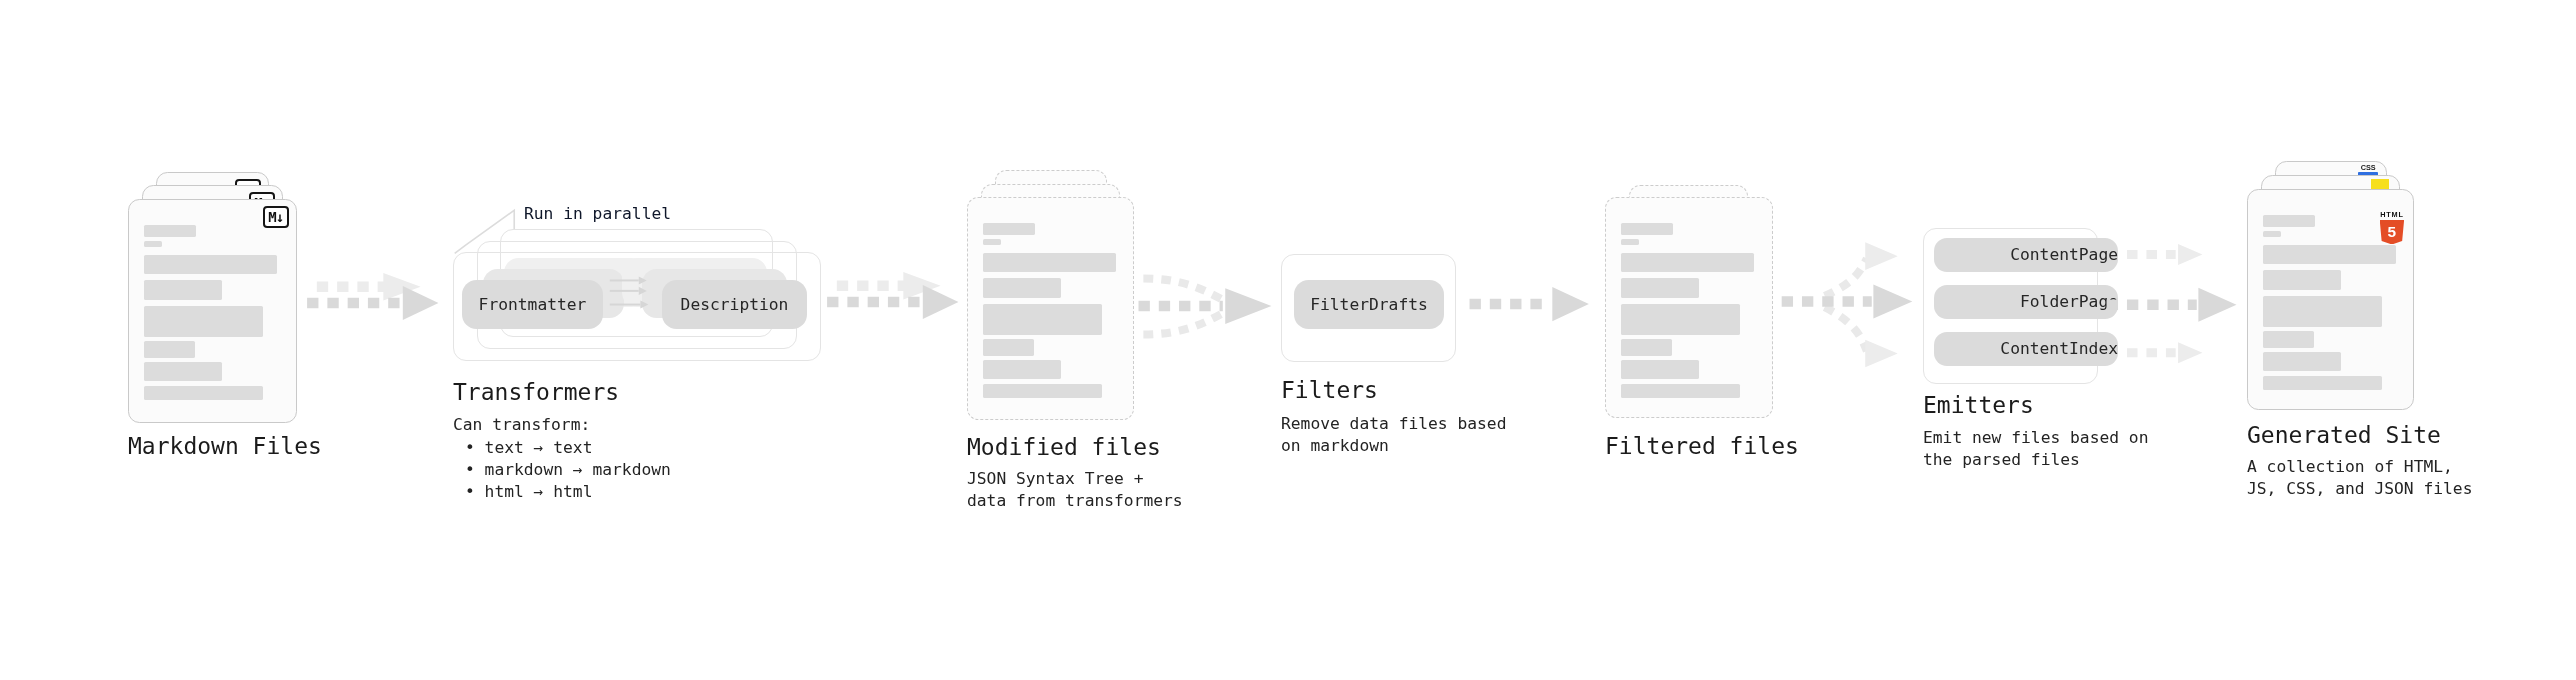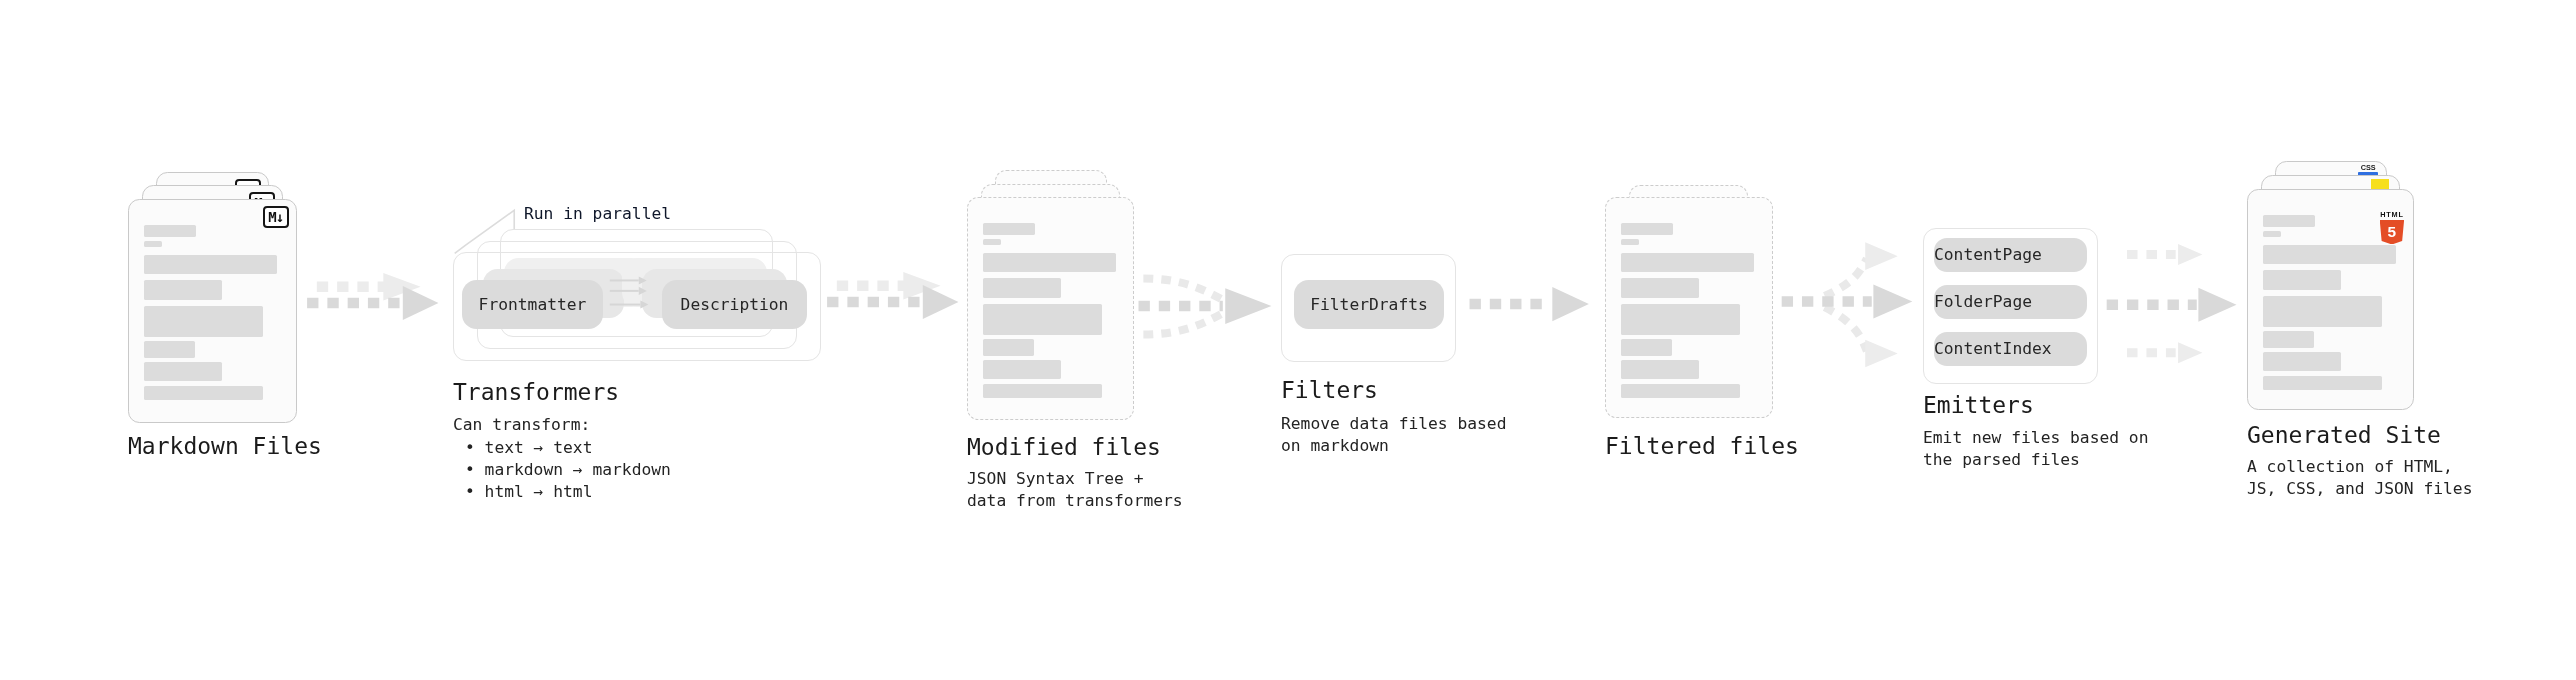--- a/index.html
+++ b/index.html
@@ -38,21 +38,21 @@
                  color:#fff;font:700 15.4px/23px "Liberation Sans",sans-serif;}
 
   
   .frame{position:absolute;border:1.6px solid #e4e4e4;border-radius:13px;background:transparent;}
   .frame.solidbg{background:#fff;}
   .pill{position:absolute;background:#dbdbdb;border-radius:14.6px;color:#262626;
         font:500 16.3px/49px "DejaVu Sans Mono",monospace;text-align:center;}
   .pill.ghost1{background:#e7e7e7;}
   .pill.ghost2{background:#f0f0f0;}
   .epill{position:absolute;background:#dbdbdb;border-radius:13px;color:#262626;
-         font:500 16.3px/34px "DejaVu Sans Mono",monospace;text-align:left;width:153px;height:34px;left:1934px;}
+         font:500 16.3px/34px "DejaVu Sans Mono",monospace;text-align:right;width:184px;height:34px;left:1934px;}
 
   
   .stage-label{position:absolute;font:500 23px/28px "DejaVu Sans Mono",monospace;color:#1b1b1b;white-space:nowrap;}
   .stage-desc{position:absolute;font:400 16.3px/22px "DejaVu Sans Mono",monospace;color:#232323;white-space:nowrap;}
   .note{position:absolute;font:400 16.3px/19.5px "DejaVu Sans Mono",monospace;color:#0f172a;white-space:nowrap;}
 </style>
 </head>
 <body>
 
 <div class="stage">

